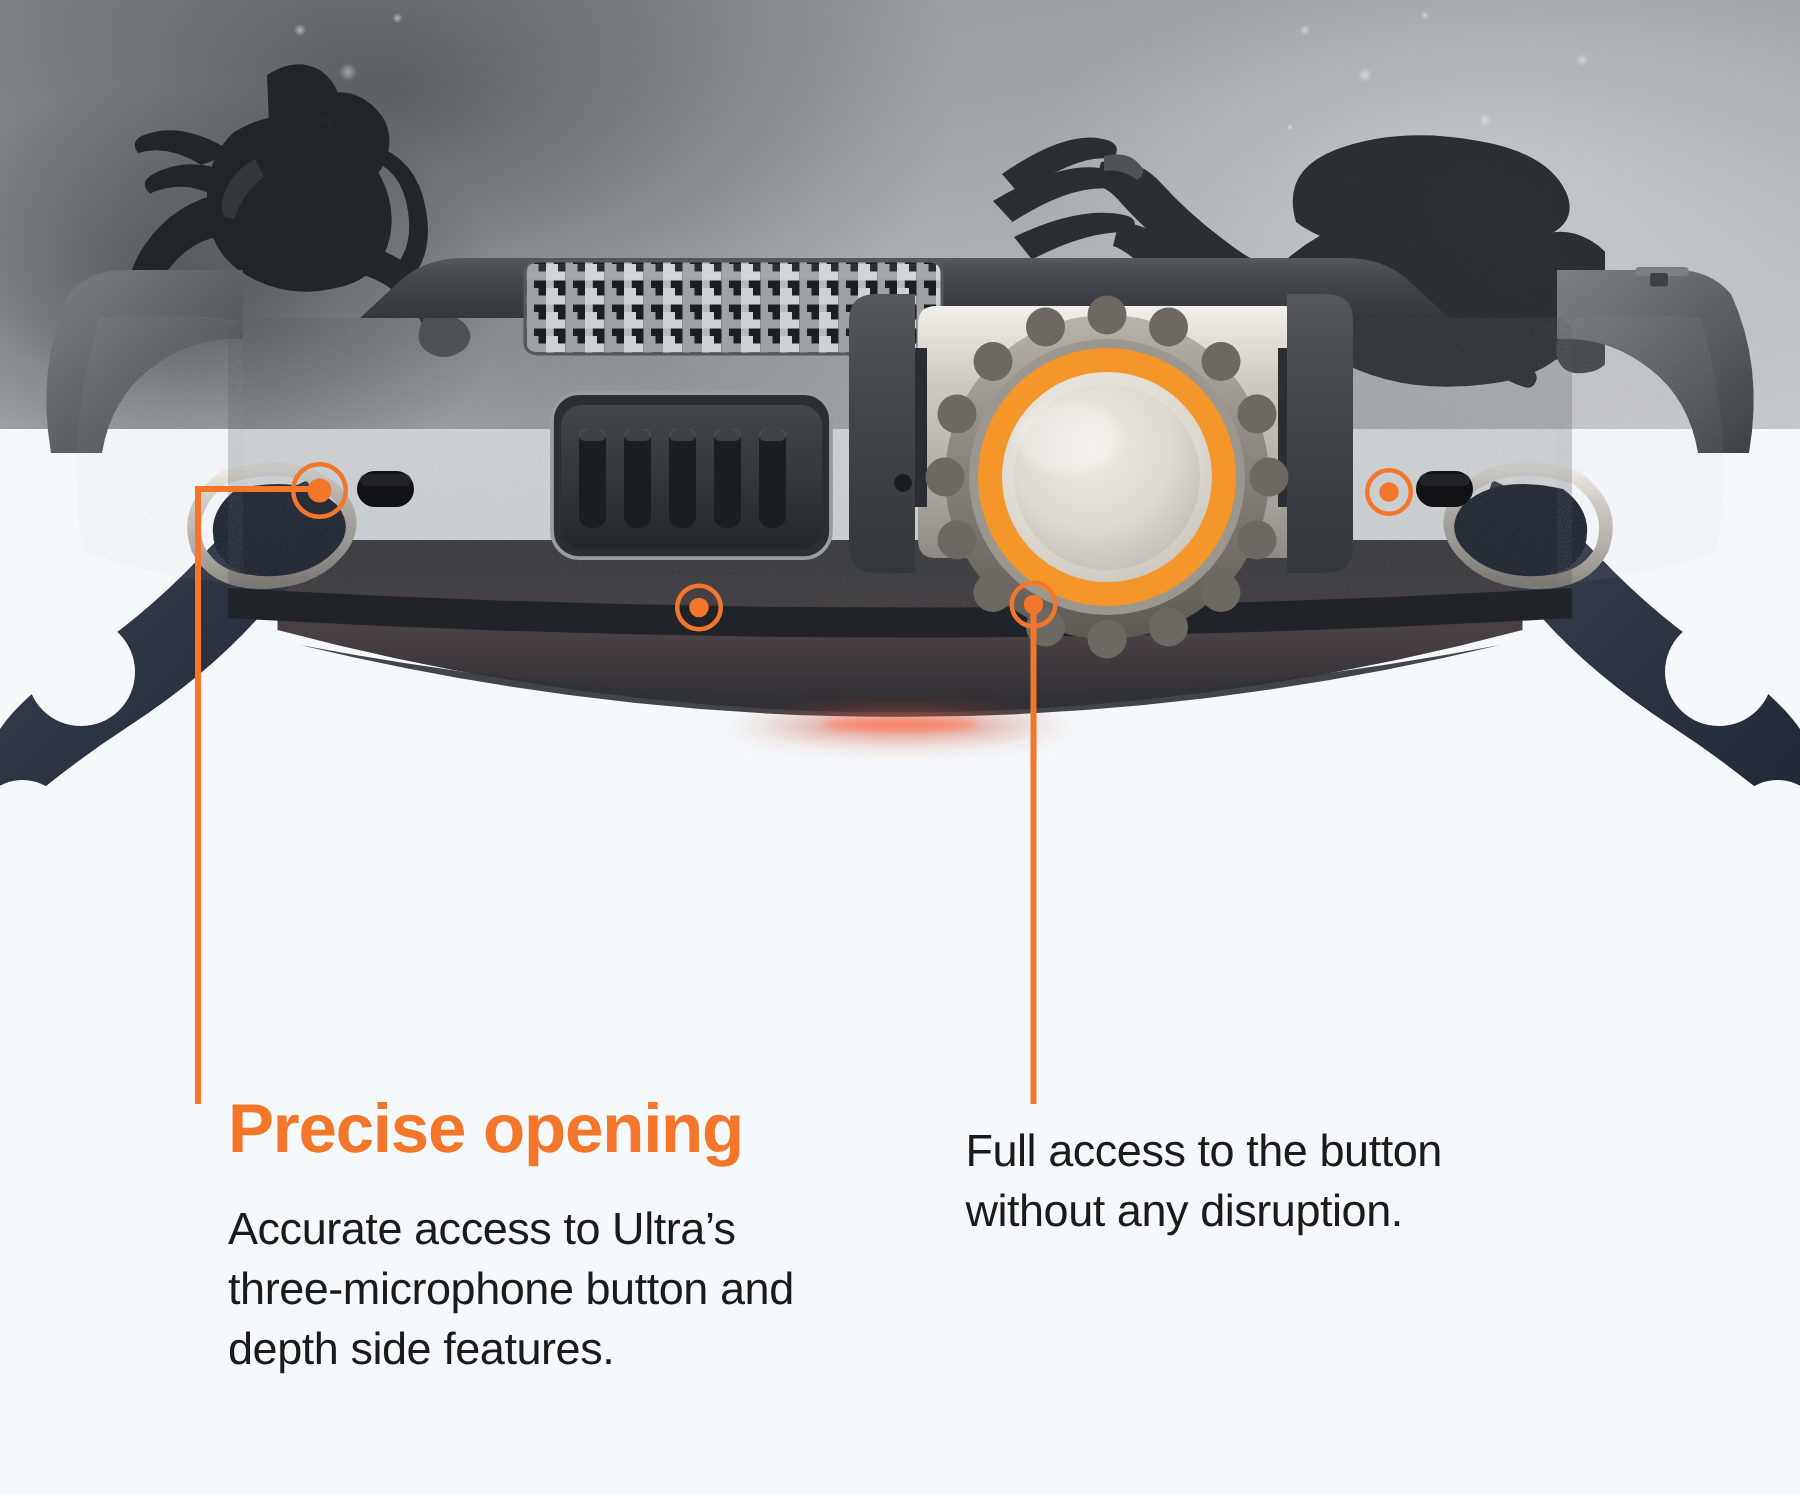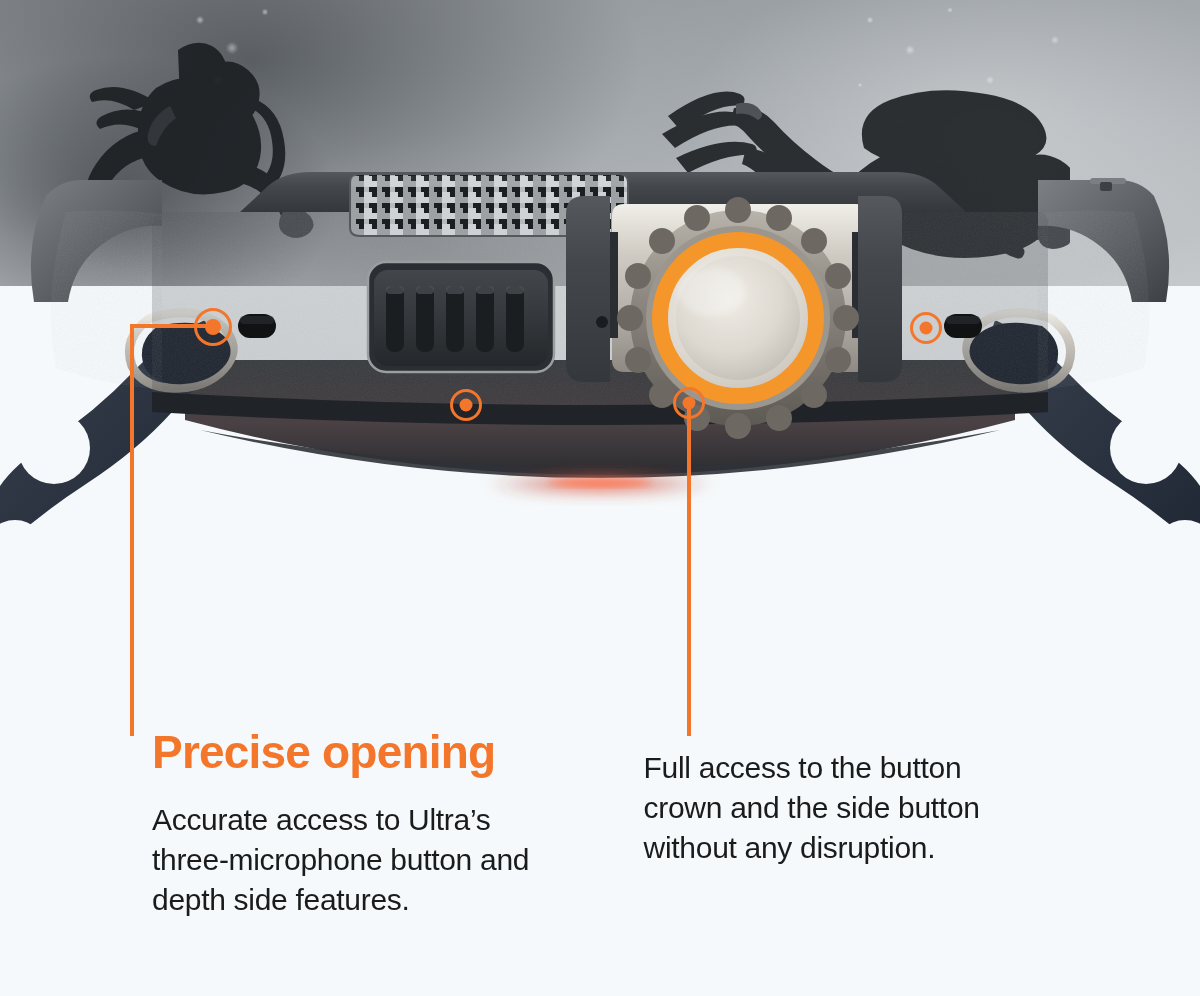--- a/index.html
+++ b/index.html
@@ -424,20 +424,19 @@
         <span class="nowrap-line">three-microphone button and</span>
         <span class="nowrap-line">depth side features.</span>
       </p>
     </div>
 
     <div class="col col-right">
       <h2 class="headline">
       </h2>
       <p class="body-copy">
         <span class="nowrap-line">Full access to the button</span>
-        <span class="nowrap-line">crown and the side button</span>
         <span class="nowrap-line">without any disruption.</span>
       </p>
     </div>
 
   </div>
 
 </div>
 
 </body></html>

